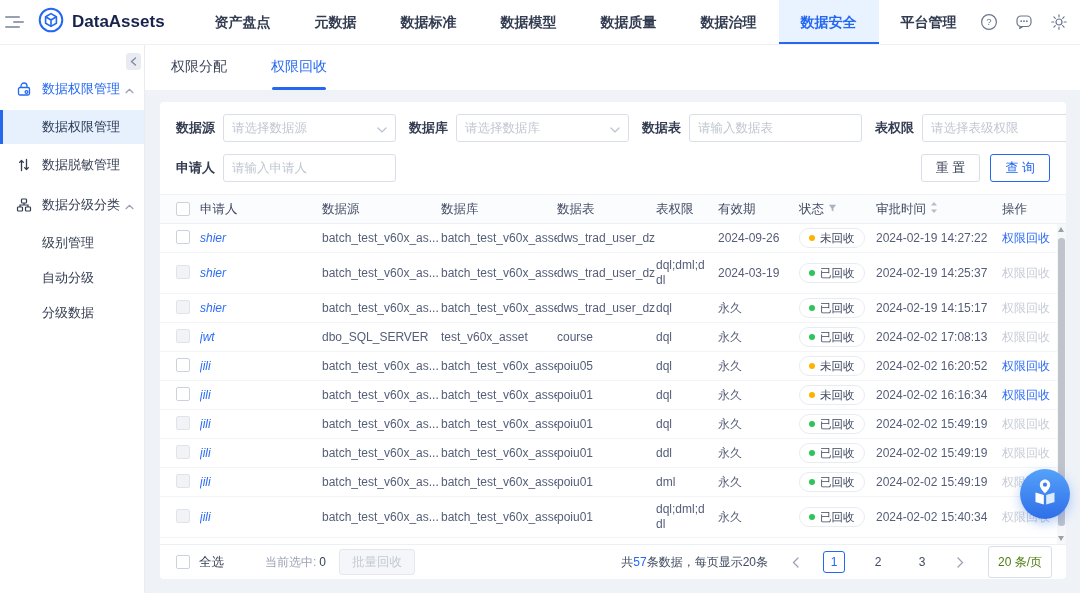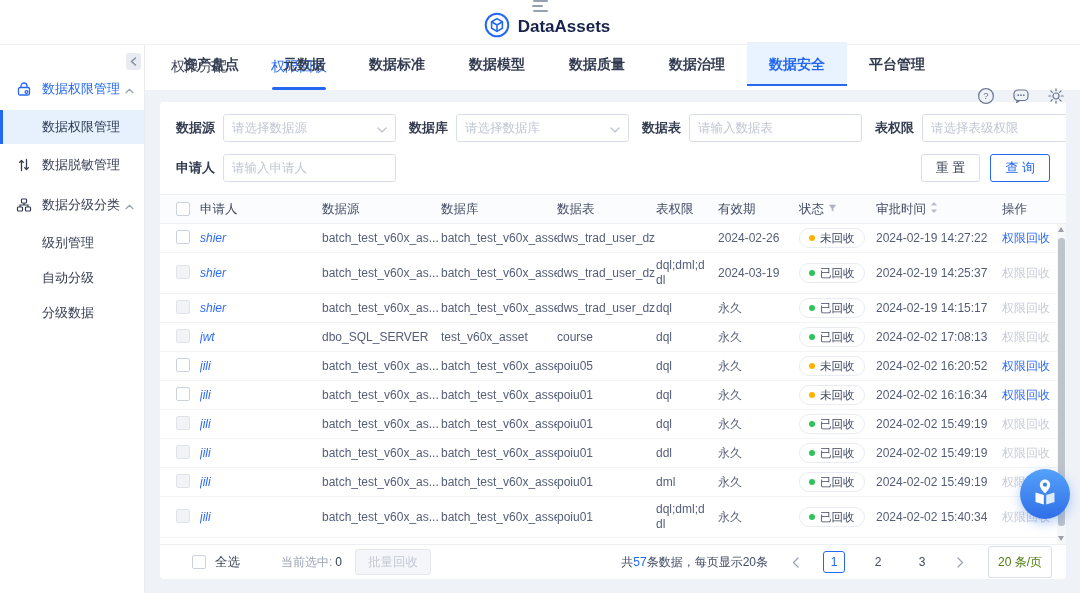--- a/index.html
+++ b/index.html
@@ -1,21 +1,21 @@
 <!DOCTYPE html>
 <html><head>
 <meta charset="utf-8">
 <style>
   * { margin:0; padding:0; box-sizing:border-box; }
   html,body { width:1080px; height:593px; }
   body { font-family:"Liberation Sans","DejaVu Sans",sans-serif; background:#eef2f7; position:relative; overflow:hidden; }
 
   
   .topbar { position:absolute; top:0; left:0; width:1080px; height:45px; background:#fff;
-            border-bottom:1px solid #eef0f4; display:flex; align-items:center; z-index:4;flex-direction:column; }
+            border-bottom:1px solid #eef0f4; display:flex; align-items:center; z-index:4; }
   .hamburger { width:42px; height:44px; display:flex; flex-direction:column; gap:3px;
                align-items:center; justify-content:center; cursor:pointer; }
   .hamburger i { display:block; height:2px; background:#97a0ae; border-radius:1px; }
   .hamburger i:nth-child(1){width:15px;} .hamburger i:nth-child(2){width:11px; align-self:flex-start; margin-left:13px;}
   .hamburger i:nth-child(3){width:15px;}
   .brand { display:flex; align-items:center; gap:8px; margin-left:14px; }
   .brand-name { font-size:17px; font-weight:bold; color:#17234d; }
   .nav { display:flex; height:44px; margin-left:28px;font-weight:bold; }
   .nav-item { padding:0 22px; line-height:44px; font-size:14px; color:#333c51; cursor:pointer; white-space:nowrap; }
   .nav-item.active { color:#2468f2; background:#e9f2ff; box-shadow:inset 0 -2px 0 #2468f2; }
@@ -91,21 +91,21 @@
 
   
   .scrollbar { position:absolute; right:0; top:0; bottom:0; width:9px; background:#f6f7f9; }
   .sb-thumb { position:absolute; top:14px; left:1px; width:7px; height:288px; background:#bfc3cb; border-radius:3px; }
   .sb-up { position:absolute; top:3px; left:1px; width:0; height:0; border-left:3.5px solid transparent;
            border-right:3.5px solid transparent; border-bottom:5px solid #9aa0ab; }
   .sb-down { position:absolute; bottom:3px; left:1px; width:0; height:0; border-left:3.5px solid transparent;
              border-right:3.5px solid transparent; border-top:5px solid #9aa0ab; }
 
   
-  .tfoot { height:35px; border-top:1px solid #eceff4; display:flex; align-items:center; padding:0 14px 0 32px; }
+  .tfoot { height:35px; border-top:1px solid #eceff4; display:flex; align-items:center; padding:0 14px 0 16px; }
   .tf-left { display:flex; align-items:center; gap:9px; }
   .tf-selectall { font-size:12.5px; color:#333c51; }
   .tf-selected { font-size:12px; color:#9aa2b4;margin-left:32px; }
   .tf-selected b { color:#333c51; font-weight:normal; margin-left:3px; }
   .btn-batch { height:26px; padding:0 12px; background:#f5f6f9; border:1px solid #e4e7ee; border-radius:3px;
                color:#c4cad5; font-size:12.5px; display:flex; align-items:center; margin-left:4px; }
   .tf-right { margin-left:auto; display:flex; align-items:center; gap:22px; font-size:12px; color:#414b63; }
   .total .hl { color:#2468f2; }
   .pg-arrow { display:flex; align-items:center; cursor:pointer; padding:0 2px; }
   .pg-num { min-width:22px; height:22px; display:flex; align-items:center; justify-content:center;
@@ -327,21 +327,21 @@
 
     <div class="tbody">
       <div id="rows-host">
           <div class="trow">
     <div class="cell col-check"><span class="cb"></span></div>
     <div class="cell col-applicant link c-applicant">shier</div>
     <div class="cell col-ds c-ds">batch_test_v60x_as...</div>
     <div class="cell col-db c-db">batch_test_v60x_asset</div>
     <div class="cell col-dt c-dt">dws_trad_user_dz</div>
     <div class="cell col-perm c-perm"></div>
-    <div class="cell col-valid c-valid">2024-02-26</div>
+    <div class="cell col-valid c-valid">2024-09-26</div>
     <div class="cell col-status">
       <span class="badge">
         <i class="dot" style="background: rgb(255, 178, 0);"></i>
         <span class="badge-text">未回收</span>
       </span>
     </div>
     <div class="cell col-time c-time">2024-02-19 14:27:22</div>
     <div class="cell col-action"><span class="action-link">权限回收</span></div>
   </div>
           <div class="trow tall">

